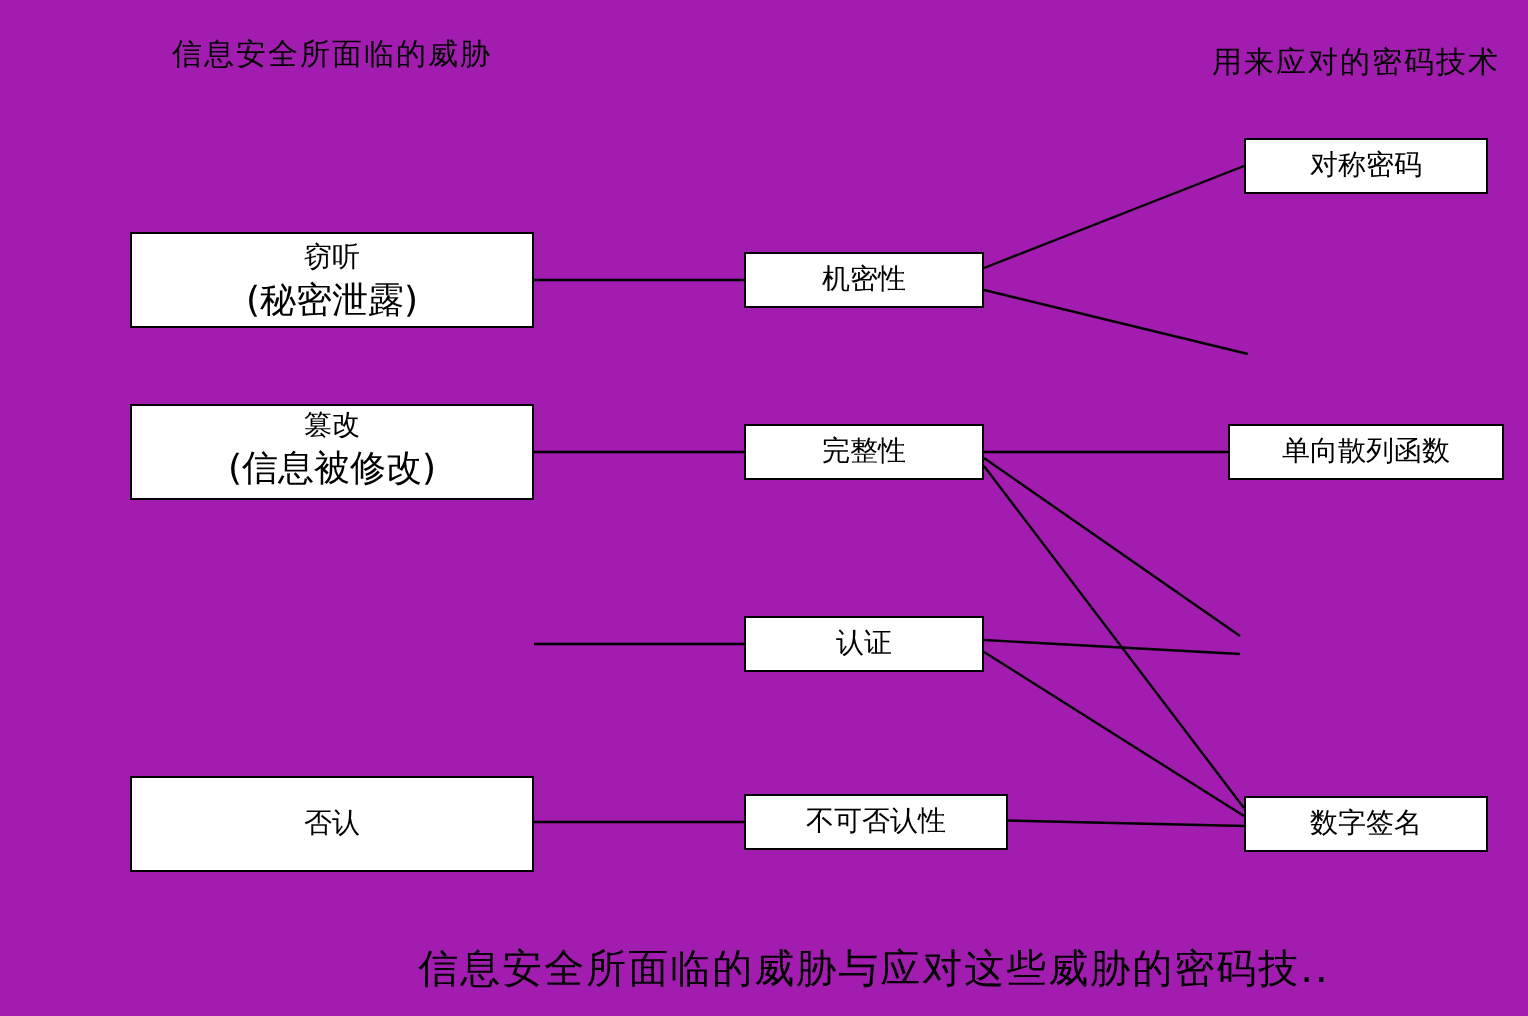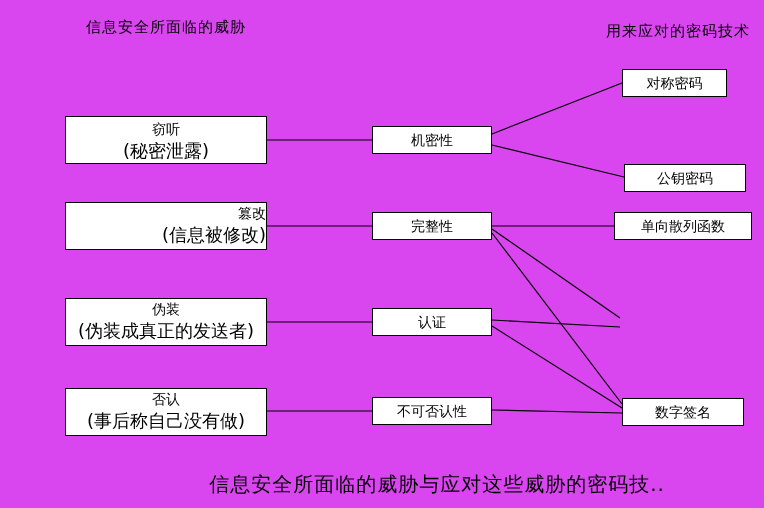--- a/index.html
+++ b/index.html
@@ -1,17 +1,17 @@
 <!DOCTYPE html>
 <html><head>
 <meta charset="utf-8">
 <style>
   html,body{margin:0;padding:0;background:#fff;}
   .stage{
-    position:relative;width:764px;height:508px;background:#d946ef;
+    position:relative;width:764px;height:508px;background:#a21caf;
     font-family:"DejaVu Sans","Liberation Sans",sans-serif;color:#000;overflow:hidden;
   }
   .hdr{position:absolute;text-align:center;font-size:15px;letter-spacing:1px;}
   .box{
     position:absolute;border:1px solid #000;background:#fff;box-sizing:border-box;
     display:flex;flex-direction:column;align-items:center;justify-content:center;
     text-align:center;font-size:14px;line-height:1.35;z-index:2;
   }
   .box .sub{font-size:18px;}
   svg.lines{position:absolute;left:0;top:0;z-index:1;}
@@ -43,38 +43,32 @@
     <line x1="492" y1="410" x2="622" y2="413"></line>
   </svg>
 
   <div class="hdr" style="left:65px;top:18px;width:202px;">信息安全所面临的威胁</div>
   <div class="hdr" style="left:592px;top:22px;width:172px;">用来应对的密码技术</div>
 
   <div class="box" style="left:65px;top:116px;width:202px;height:48px;justify-content:flex-end;">
     <span>窃听</span>
     <span class="sub">(秘密泄露)</span>
   </div>
-  <div class="box" style="left:65px;top:202px;width:202px;height:48px;align-items:flex-end;">
+  <div class="box" style="left:65px;top:202px;width:202px;height:48px;">
     <span>篡改</span>
     <span class="sub">(信息被修改)</span>
   </div>
-  <div class="box" style="left:65px;top:298px;width:202px;height:48px;">
-    <span>伪装</span>
-    <span class="sub">(伪装成真正的发送者)</span>
-  </div>
   <div class="box" style="left:65px;top:388px;width:202px;height:48px;">
     <span>否认</span>
-    <span class="sub">(事后称自己没有做)</span>
   </div>
 
   <div class="box" style="left:372px;top:126px;width:120px;height:28px;">机密性</div>
   <div class="box" style="left:372px;top:212px;width:120px;height:28px;">完整性</div>
   <div class="box" style="left:372px;top:308px;width:120px;height:28px;">认证</div>
-  <div class="box" style="left:372px;top:397px;width:120px;height:28px;">不可否认性</div>
+  <div class="box" style="left:372px;top:397px;width:132px;height:28px;">不可否认性</div>
 
-  <div class="box" style="left:622px;top:69px;width:105px;height:28px;">对称密码</div>
-  <div class="box" style="left:624px;top:164px;width:122px;height:28px;">公钥密码</div>
+  <div class="box" style="left:622px;top:69px;width:122px;height:28px;">对称密码</div>
   <div class="box" style="left:614px;top:212px;width:138px;height:28px;">单向散列函数</div>
   <div class="box" style="left:622px;top:398px;width:122px;height:28px;">数字签名</div>
 
   <div class="caption">信息安全所面临的威胁与应对这些威胁的密码技..</div>
 
 </div>
 
 </body></html>

